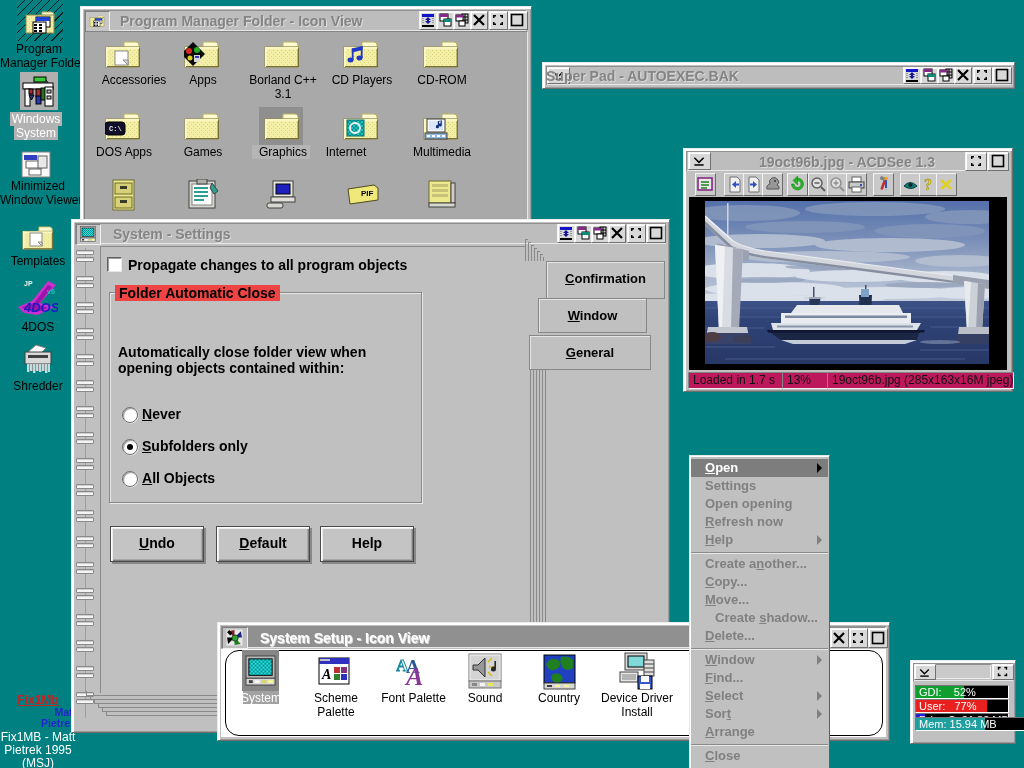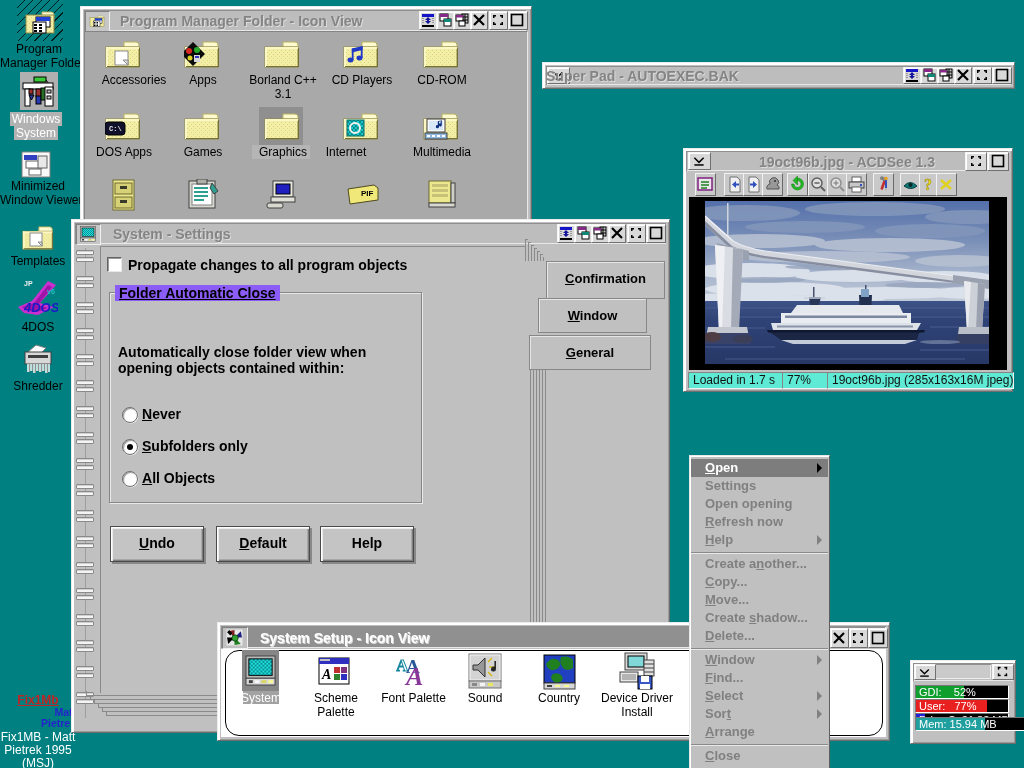--- a/index.html
+++ b/index.html
@@ -21,21 +21,21 @@
 u{text-decoration:underline;}
 .tab{background:#c0c0c0;border:1px solid #878787;box-shadow:inset 1px 1px 0 #e6e6e6;text-align:center;font-weight:bold;font-size:13px;color:#000;}
 .tab span{display:inline-block;margin-top:9px;}
 .dtext{font-weight:bold;font-size:14px;color:#000;white-space:nowrap;}
 .cb{width:13px;height:13px;background:#fff;border:1px solid;border-color:#636363 #e8e8e8 #e8e8e8 #636363;box-shadow:inset 1px 1px 0 #9a9a9a;}
 .radio{width:14px;height:14px;background:#fff;border-radius:50%;border:1px solid #6a6a6a;box-shadow:inset 1px 1px 1px #9a9a9a, 0.5px 0.5px 0 #eee;}
 .radio.checked::after{content:"";position:absolute;left:4px;top:4px;width:6px;height:6px;border-radius:50%;background:#000;}
 .ring{position:absolute;width:16px;height:3px;background:#f4f4f4;border:1px solid #8a8a8a;border-radius:1px;box-shadow:inset 0 1px 0 #cfcfcf;}
 .vline{position:absolute;width:1px;background:#8a8a8a;}
 .hline{position:absolute;height:1px;background:#8a8a8a;}
-.stcell{position:absolute;height:15px;background:#5eead4;border:1px solid;border-color:#858585 #f0f0f0 #f0f0f0 #858585;font-size:12px;color:#111;padding-left:4px;line-height:15px;white-space:nowrap;overflow:hidden;}
+.stcell{position:absolute;height:15px;background:#be185d;border:1px solid;border-color:#858585 #f0f0f0 #f0f0f0 #858585;font-size:12px;color:#111;padding-left:4px;line-height:15px;white-space:nowrap;overflow:hidden;}
 .tool{position:absolute;top:1px;width:19px;height:21px;background:#c9c9c9;border:1px solid;border-color:#f2f2f2 #6a6a6a #6a6a6a #f2f2f2;}
 .gauge{position:absolute;left:4px;width:92px;height:12px;background:#000;border:1px solid;border-color:#777 #fff #fff #777;overflow:hidden;font-size:11px;line-height:12px;color:#fff;white-space:nowrap;}
 .gfill{position:absolute;left:0;top:0;bottom:0;}
 .gtext{position:absolute;left:3px;top:0;}
 .chip{background:#b2b2b2;padding:0 2px;}
 </style>
 </head>
 <body>
 <div id="screen">
 
@@ -651,21 +651,21 @@
         <div class="vline" style="left:34px;top:491px;height:4px"></div>
       </div>
 
   <div class="abs tab" style="left:474px;top:41px;width:117px;height:36px;"><span><u>C</u>onfirmation</span></div>
   <div class="abs tab" style="left:466px;top:78px;width:107px;height:33px;"><span><u>W</u>indow</span></div>
   <div class="abs tab" style="left:457px;top:115px;width:120px;height:33px;"><span><u>G</u>eneral</span></div>
 
   <div class="abs cb" style="left:35px;top:37px;"></div>
   <div class="abs dtext" style="left:56px;top:37px;">Propagate changes to all program objects</div>
   <div class="abs" style="left:37px;top:72px;width:311px;height:209px;border:1px solid #878787;box-shadow:1px 1px 0 #e9e9e9, inset 1px 1px 0 #e9e9e9;"></div>
-  <div class="abs dtext" style="left:43px;top:65px;background:#8b5cf6;padding:0 4px;text-decoration:underline;">Folder Automatic Close</div>
+  <div class="abs dtext" style="left:43px;top:65px;background:#ef4444;padding:0 4px;">Folder Automatic Close</div>
   <div class="abs dtext" style="left:46px;top:124px;line-height:16px;">Automatically close folder view when<br>opening objects contained within:</div>
   <div class="abs radio" style="left:50px;top:187px;"></div>
   <div class="abs dtext" style="left:70px;top:186px;"><u>N</u>ever</div>
   <div class="abs radio checked" style="left:50px;top:219px;"></div>
   <div class="abs dtext" style="left:70px;top:218px;"><u>S</u>ubfolders only</div>
   <div class="abs radio" style="left:50px;top:251px;"></div>
   <div class="abs dtext" style="left:70px;top:250px;"><u>A</u>ll Objects</div>
   <div class="btn3d" style="left:144px;top:306px;width:92px;height:34px;line-height:32px;"><u>D</u>efault</div>
   <div class="btn3d" style="left:38px;top:306px;width:92px;height:34px;line-height:32px;"><u>U</u>ndo</div>
   <div class="btn3d" style="left:248px;top:306px;width:92px;height:34px;line-height:32px;">Help</div>
@@ -889,21 +889,21 @@
               <rect x="72" y="124.5" width="136" height="2"></rect>
             </g>
         <polygon points="62,129 220,129 214,132 212,139 76,139 66,132" fill="#1b2544"></polygon>
         <polygon points="62,129 220,129 219,131.5 63,131.5" fill="#0f1830"></polygon>
         <polygon points="76,139 212,139 200,143 88,143" fill="#dfe5ec" opacity="0.85"></polygon>
         <ellipse cx="235" cy="141" rx="20" ry="2" fill="#b9c3d4" opacity="0.4"></ellipse>
       </g>
     </svg>
   </div>
   <div class="stcell" style="left:4px;top:223px;width:92px;">Loaded in 1.7 s</div>
-  <div class="stcell" style="left:98px;top:223px;width:43px;">77%</div>
+  <div class="stcell" style="left:98px;top:223px;width:43px;">13%</div>
   <div class="stcell" style="left:143px;top:223px;width:181px;">19oct96b.jpg (285x163x16M jpeg)</div>
 </div>
 
 <div class="win" id="syssetup" style="left:217px;top:622px;width:671px;height:117px;">
   <div class="tbar active" style="left:3px;top:3px;width:665px;height:22px;">
     <div class="ibtn" style="left:1px;top:1px;width:24px;height:20px;background:#c0c0c0;">
       <svg width="17" height="17" style="position:absolute;left:3px;top:1px" viewBox="0 0 32 32">
             <use href="#pinwheel"></use>
           </svg>
     </div>
@@ -992,21 +992,21 @@
   <div class="mi" style="top:3px;background:#7d7d7d;color:#fff;"><span><u>O</u>pen</span><i class="arr" style="border-left-color:#000;"></i></div>
   <div class="mi" style="top:21px;"><span>Settings</span></div>
   <div class="mi" style="top:39px;"><span>Open opening</span></div>
   <div class="mi" style="top:57px;"><span><u>R</u>efresh now</span></div>
   <div class="mi" style="top:75px;"><span><u>H</u>elp</span><i class="arr"></i></div>
   <div class="hline" style="left:1px;top:96px;width:137px;background:#8a8a8a;"></div>
   <div class="hline" style="left:1px;top:97px;width:137px;background:#e8e8e8;"></div>
   <div class="mi" style="top:99px;"><span>Create a<u>n</u>other...</span></div>
   <div class="mi" style="top:117px;"><span><u>C</u>opy...</span></div>
   <div class="mi" style="top:135px;"><span><u>M</u>ove...</span></div>
-  <div class="mi" style="top:153px;"><span>Create <u>s</u>hadow...</span></div>
+  <div class="mi" style="top:153px;text-align:center;"><span>Create <u>s</u>hadow...</span></div>
   <div class="mi" style="top:171px;"><span><u>D</u>elete...</span></div>
   <div class="hline" style="left:1px;top:192px;width:137px;background:#8a8a8a;"></div>
   <div class="hline" style="left:1px;top:193px;width:137px;background:#e8e8e8;"></div>
   <div class="mi" style="top:195px;"><span><u>W</u>indow</span><i class="arr"></i></div>
   <div class="mi" style="top:213px;"><span><u>F</u>ind...</span></div>
   <div class="mi" style="top:231px;"><span><u>S</u>elect</span><i class="arr"></i></div>
   <div class="mi" style="top:249px;"><span>Sor<u>t</u></span><i class="arr"></i></div>
   <div class="mi" style="top:267px;"><span><u>A</u>rrange</span></div>
   <div class="hline" style="left:1px;top:288px;width:137px;background:#8a8a8a;"></div>
   <div class="hline" style="left:1px;top:289px;width:137px;background:#e8e8e8;"></div>

